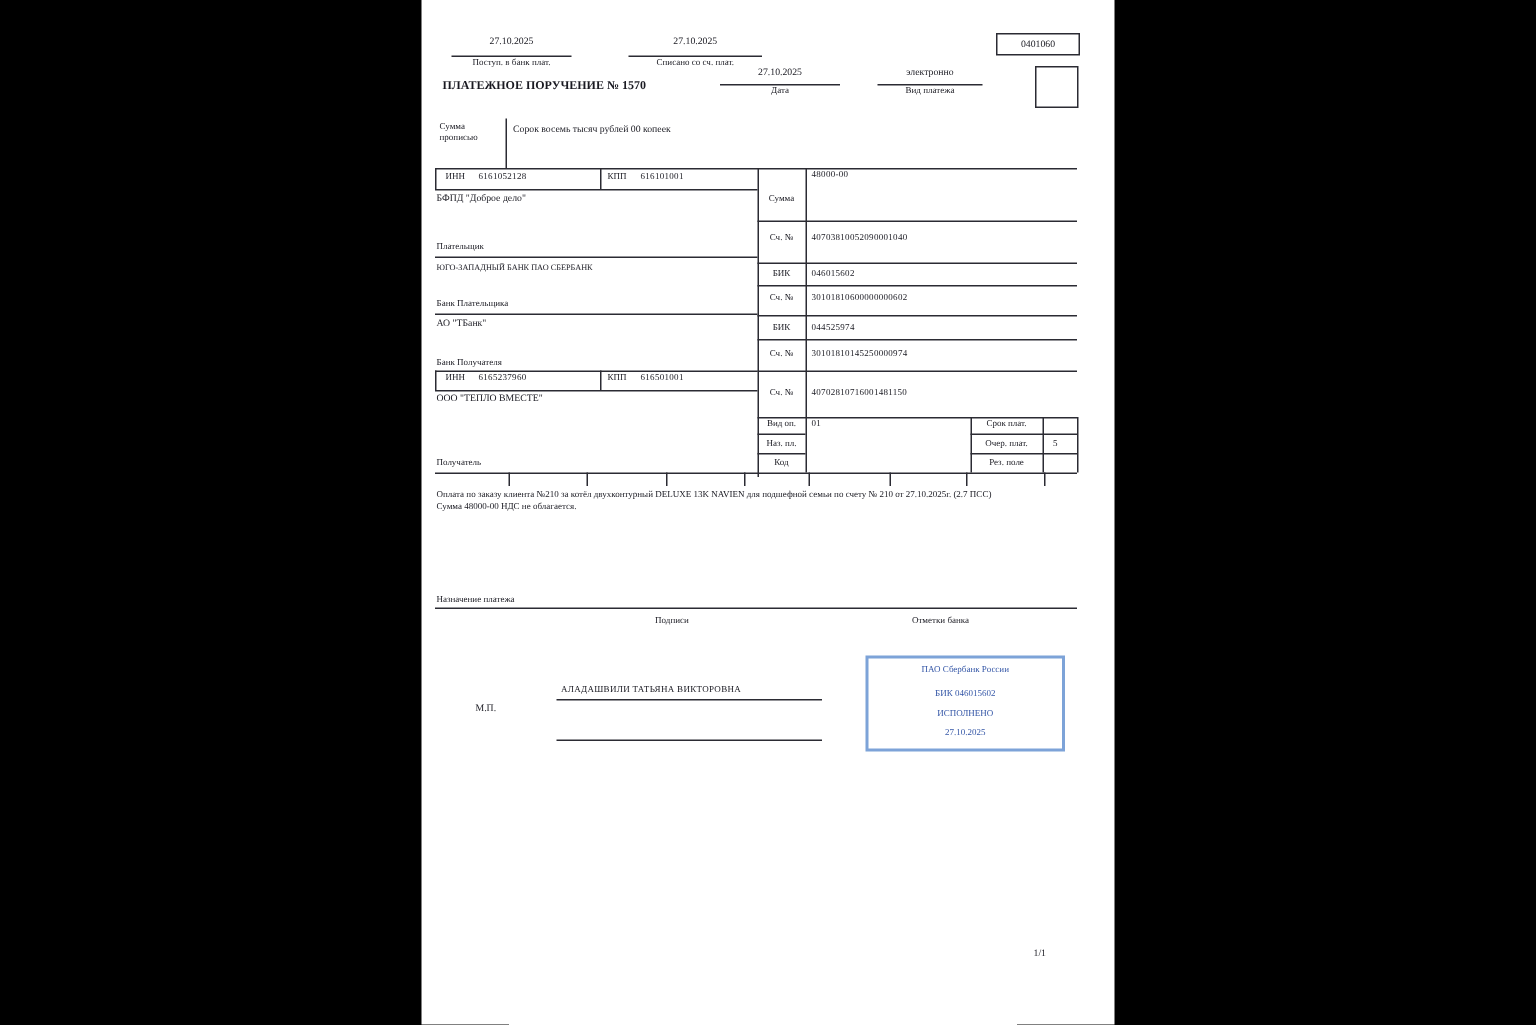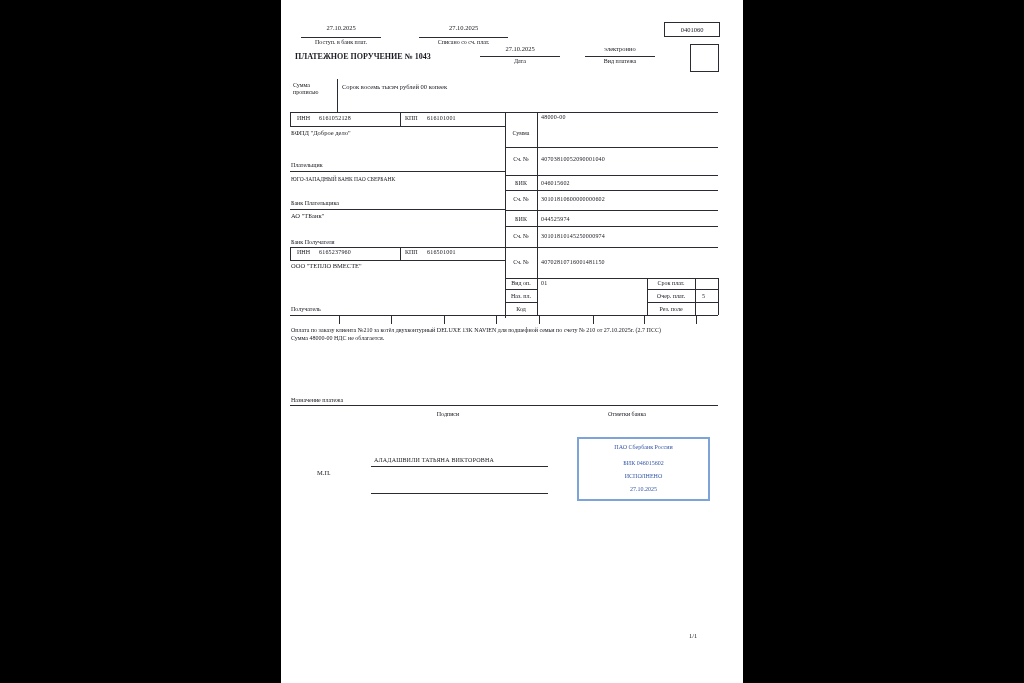--- a/index.html
+++ b/index.html
@@ -28,21 +28,21 @@
   <div class="t c sm" style="left:20px;top:39px;width:80px;">Поступ. в банк плат.</div>
 
   <div class="t c" style="left:138px;top:24px;width:89px;">27.10.2025</div>
   <div class="hl" style="left:138px;top:37px;width:89px;"></div>
   <div class="t c sm" style="left:138px;top:39px;width:89px;">Списано со сч. плат.</div>
 
   <div class="box" style="left:383px;top:22px;width:54px;height:13px;">
     <div class="t c" style="left:0;top:3px;width:54px;">0401060</div>
   </div>
 
-  <div class="t b" style="left:14px;top:52px;font-size:8px;">ПЛАТЕЖНОЕ ПОРУЧЕНИЕ № 1043</div>
+  <div class="t b" style="left:14px;top:52px;font-size:8px;">ПЛАТЕЖНОЕ ПОРУЧЕНИЕ № 1570</div>
 
   <div class="t c" style="left:199px;top:45px;width:80px;">27.10.2025</div>
   <div class="hl" style="left:199px;top:56px;width:80px;"></div>
   <div class="t c sm" style="left:199px;top:58px;width:80px;">Дата</div>
 
   <div class="t c" style="left:304px;top:45px;width:70px;">электронно</div>
   <div class="hl" style="left:304px;top:56px;width:70px;"></div>
   <div class="t c sm" style="left:304px;top:58px;width:70px;">Вид платежа</div>
 
   <div class="box" style="left:409px;top:44px;width:27px;height:26px;"></div>

